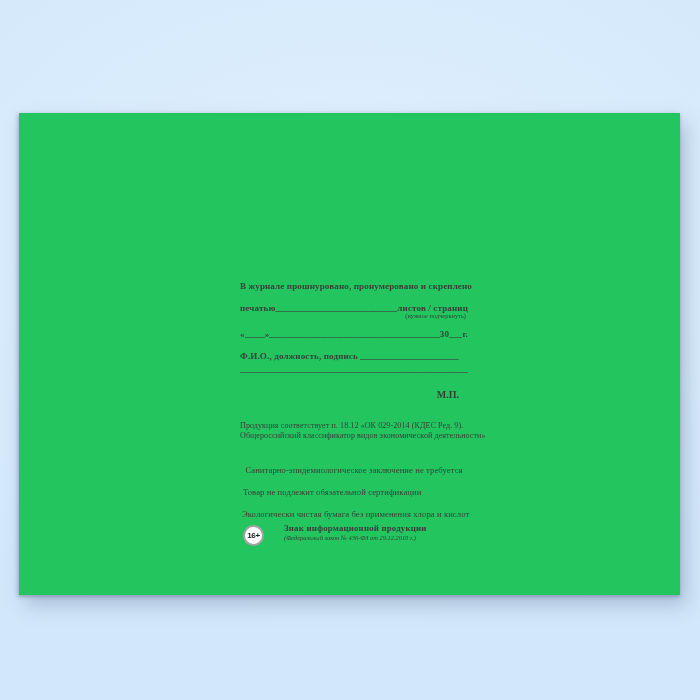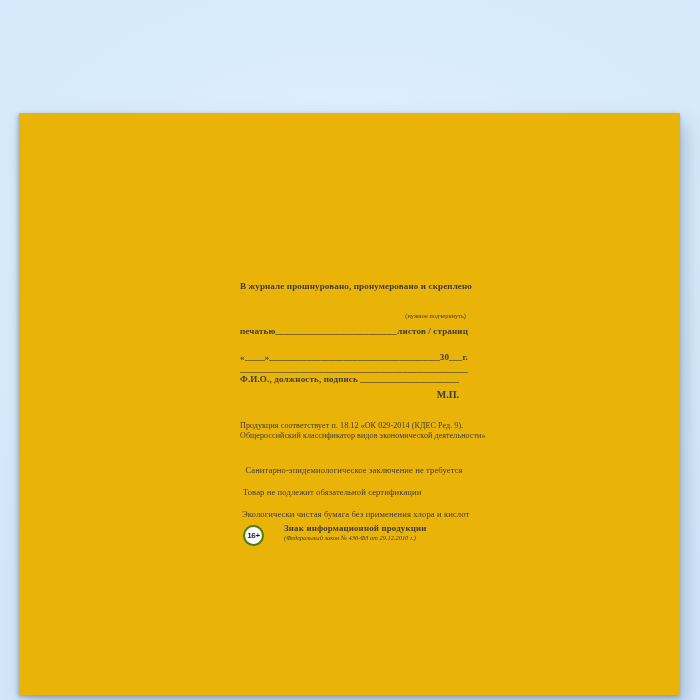--- a/index.html
+++ b/index.html
@@ -2,36 +2,36 @@
 <html><head>
 <meta charset="utf-8">
 <style>
   html, body { margin: 0; padding: 0; }
   body {
     width: 700px; height: 700px; position: relative; overflow: hidden;
     background: radial-gradient(ellipse 620px 420px at 50% 32%, #e2f1fe 0%, #d7ebfc 55%, #d2e7fa 100%);
     font-family: "Liberation Serif", "DejaVu Serif", serif;
   }
   .page {
-    position: absolute; left: 19px; top: 113px; width: 661px; height: 582px;
-    background: #eab308;
+    position: absolute; left: 19px; top: 113px; width: 661px; height: 482px;
+    background: #22c55e;
     box-shadow: -2px 1px 4px rgba(125,145,175,0.35),
                 0 2px 3px rgba(120,140,170,0.5),
                 6px 10px 18px rgba(120,140,170,0.45);
   }
   .content {
     position: absolute; left: 221px; top: 0; width: 228px; height: 100%;
     color: #3c3c3c;
   }
   .row { position: absolute; left: 0; width: 100%; }
   .form-text {
     font-size: 9px; font-weight: 700; letter-spacing: 0.15px;
     line-height: 11px; white-space: nowrap;
   }
-  .flexrow { display: flex; align-items: flex-start; margin-top: 23px; }
+  .flexrow { display: flex; align-items: flex-start; }
   .blank {
     display: inline-block; overflow: hidden; white-space: nowrap;
     vertical-align: baseline; font-weight: 700;
   }
   .blank.grow { flex: 1 1 auto; min-width: 0; }
   .l-bound { top: 168px; }
   .l-seal  { top: 190px; }
   .l-seal-note { top: 199px; text-align: right; padding-right: 2px; box-sizing: border-box;
                  font-size: 6.2px; font-weight: 400; letter-spacing: 0.1px; }
   .l-date  { top: 216px; }
@@ -42,21 +42,21 @@
   .l-class { top: 308px; font-size: 8px; line-height: 10px; font-weight: 400;
              letter-spacing: 0.1px; white-space: nowrap; }
   .l-class .it { font-style: italic; }
   .plain { font-size: 8.6px; font-weight: 400; letter-spacing: 0.1px; white-space: nowrap; }
   .l-san { top: 352px; text-align: center; }
   .l-tov { top: 374px; padding-left: 3px; box-sizing: border-box; }
   .l-eco { top: 396px; padding-left: 2px; box-sizing: border-box; }
   .l-age { top: 410px; display: flex; align-items: flex-start; padding-left: 3px; box-sizing: border-box; }
   .age-badge {
     flex: 0 0 auto; width: 17px; height: 17px; margin-top: 2px;
-    border: 2px solid #4d7c0f; border-radius: 50%;
+    border: 2px solid #a3a3a3; border-radius: 50%;
     display: flex; align-items: center; justify-content: center;
     font-family: "Liberation Sans", "DejaVu Sans", sans-serif;
     font-size: 8px; font-weight: 700; color: #1c1c1c; letter-spacing: -0.3px;
     background: #fff;
   }
   .age-text { margin-left: 20px; }
   .age-title { font-size: 8.8px; font-weight: 700; letter-spacing: 0.2px; white-space: nowrap; }
   .age-law { font-size: 6.4px; font-style: italic; font-weight: 400; margin-top: 1px; white-space: nowrap; }
 </style>
 </head>

